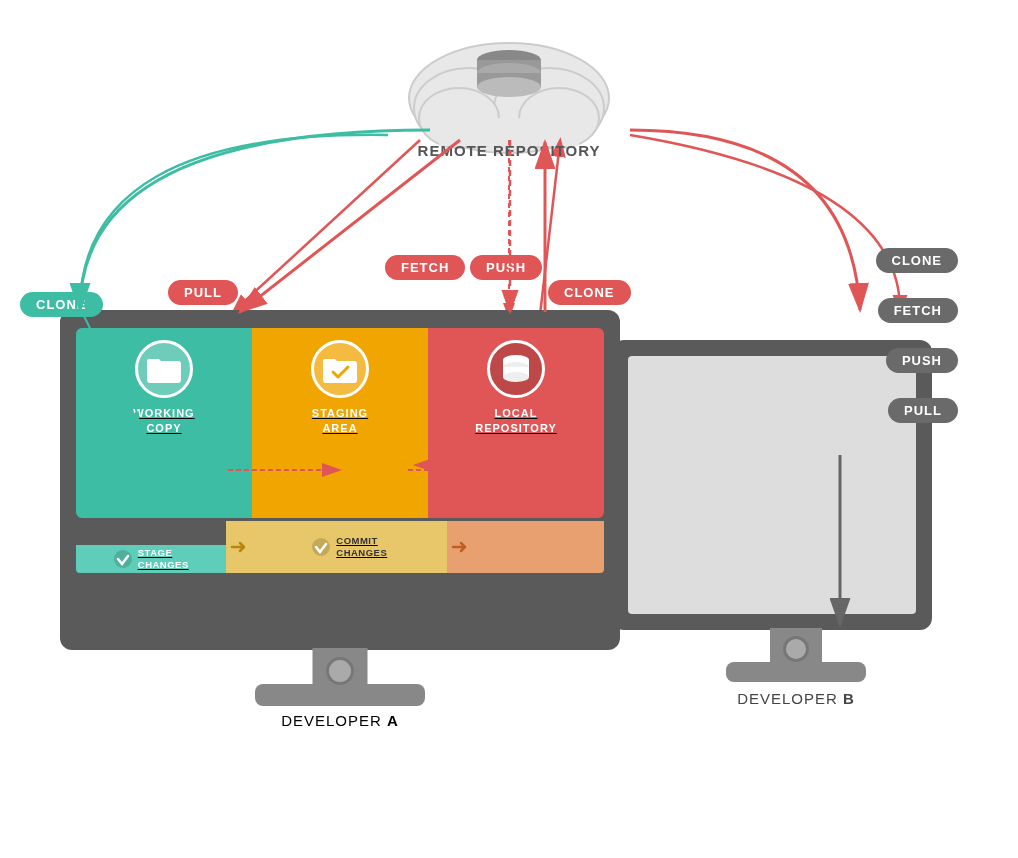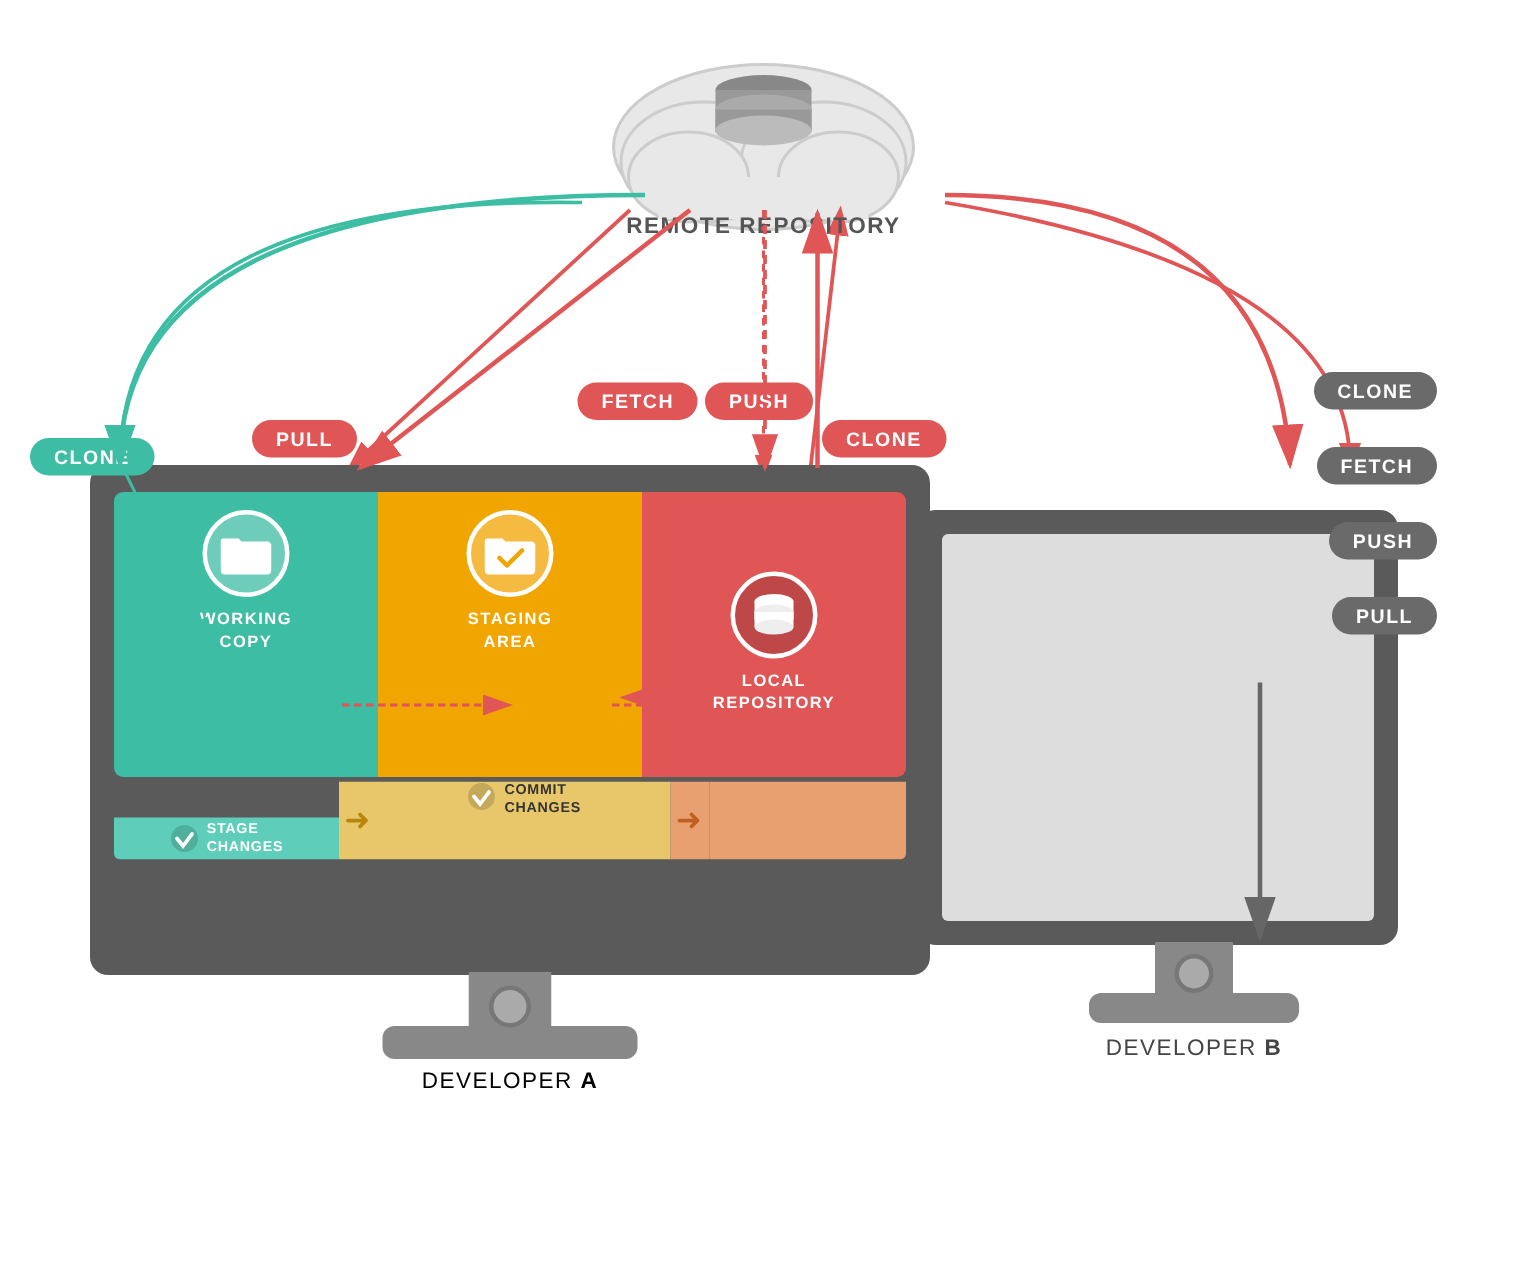--- a/index.html
+++ b/index.html
@@ -46,20 +46,21 @@
     .monitor-screen-a {
       position: absolute;
       top: 0;
       left: 0;
       width: 560px;
       height: 340px;
       background: #5a5a5a;
       border-radius: 12px;
       padding: 18px 16px 16px 16px;
       overflow: hidden;
+      text-decoration: underline;
     }
 
     
     .badge {
       position: absolute;
       border-radius: 20px;
       padding: 5px 16px;
       font-size: 13px;
       font-weight: bold;
       letter-spacing: 1px;
@@ -173,21 +174,21 @@
 
             <svg width="34" height="30" viewBox="0 0 34 30">
               <rect x="0" y="7" width="34" height="22" rx="3" fill="#fff"></rect>
               <path d="M0,10 L0,7 Q0,5 2,5 L12,5 L16,9 L34,9 L34,10 Z" fill="#fff"></path>
               <path d="M10,18 L15,23 L25,13" stroke="#f0a500" stroke-width="3" fill="none" stroke-linecap="round" stroke-linejoin="round"></path>
             </svg>
           </div>
           <div style="font-size:11px;font-weight:bold;color:#fff;text-align:center;letter-spacing:1px;line-height:1.4;">STAGING<br>AREA</div>
         </div>
 
-        <div style="flex:1; background:#e05555; display:flex; flex-direction:column; align-items:center; justify-content:center; padding-top:12px;">
+        <div style="flex:1; background:#e05555; display:flex; flex-direction:column; align-items:center; justify-content:flex-start; padding-top:12px;">
           <div style="width:58px;height:58px;border-radius:50%;background:rgba(0,0,0,0.15);border:3px solid #fff;display:flex;align-items:center;justify-content:center;margin-bottom:8px;">
 
             <svg width="30" height="32" viewBox="0 0 30 32">
               <ellipse cx="15" cy="7" rx="13" ry="5" fill="#fff"></ellipse>
               <rect x="2" y="7" width="26" height="12" fill="#fff"></rect>
               <ellipse cx="15" cy="14" rx="13" ry="5" fill="#eee"></ellipse>
               <rect x="2" y="14" width="26" height="10" fill="#fff"></rect>
               <ellipse cx="15" cy="24" rx="13" ry="5" fill="#eee"></ellipse>
             </svg>
           </div>
@@ -204,21 +205,21 @@
           </svg>
           <div style="font-size:9.5px;font-weight:bold;color:#fff;letter-spacing:0.5px;line-height:1.3;">STAGE<br>CHANGES</div>
         </div>
 
         <div style="background:#e8c76a;display:flex;align-items:center;padding:0 4px;">
           <svg width="18" height="18" viewBox="0 0 18 18">
             <path d="M2,9 L14,9 M10,5 L14,9 L10,13" stroke="#b8860b" stroke-width="2.5" fill="none" stroke-linecap="round" stroke-linejoin="round"></path>
           </svg>
         </div>
 
-        <div style="flex:1.4; background:#e8c76a; display:flex; justify-content:center; gap:5px; padding:0 6px;">
+        <div style="flex:1.4; background:#e8c76a; display:flex; align-items:center; justify-content:center; gap:5px; padding:0 6px;">
           <svg width="20" height="20" viewBox="0 0 20 20">
             <circle cx="10" cy="10" r="9" fill="rgba(0,0,0,0.15)"></circle>
             <path d="M5,10 L9,15 L15,7" stroke="#fff" stroke-width="2.5" fill="none" stroke-linecap="round"></path>
           </svg>
           <div style="font-size:9.5px;font-weight:bold;color:#333;letter-spacing:0.5px;line-height:1.3;">COMMIT<br>CHANGES</div>
         </div>
 
         <div style="background:#e8a070;display:flex;align-items:center;padding:0 4px;">
           <svg width="18" height="18" viewBox="0 0 18 18">
             <path d="M2,9 L14,9 M10,5 L14,9 L10,13" stroke="#c06020" stroke-width="2.5" fill="none" stroke-linecap="round" stroke-linejoin="round"></path>

